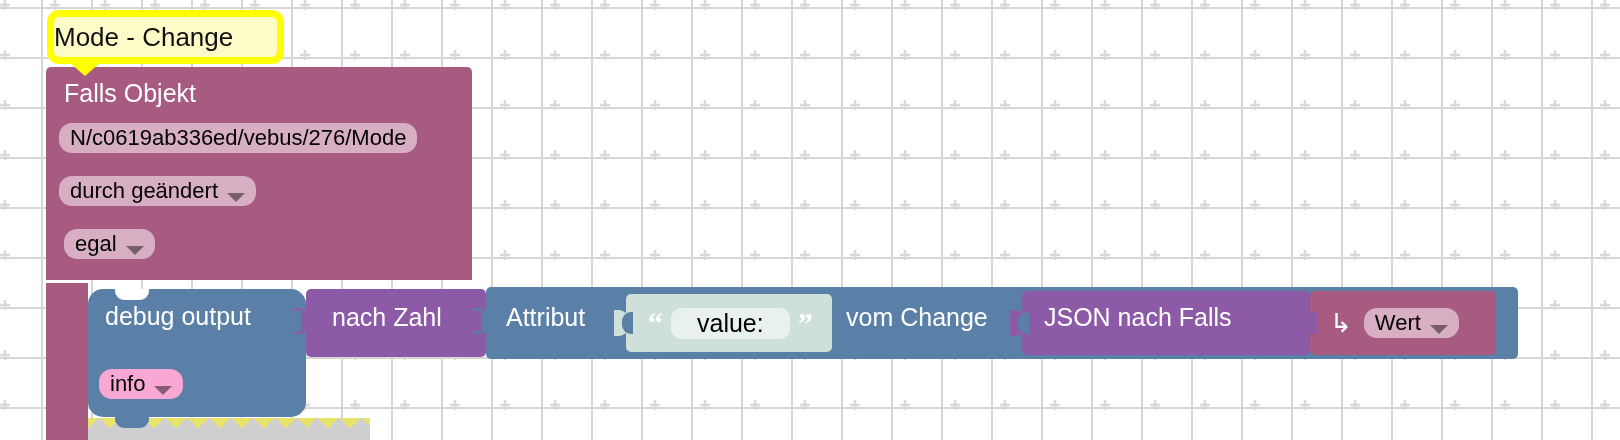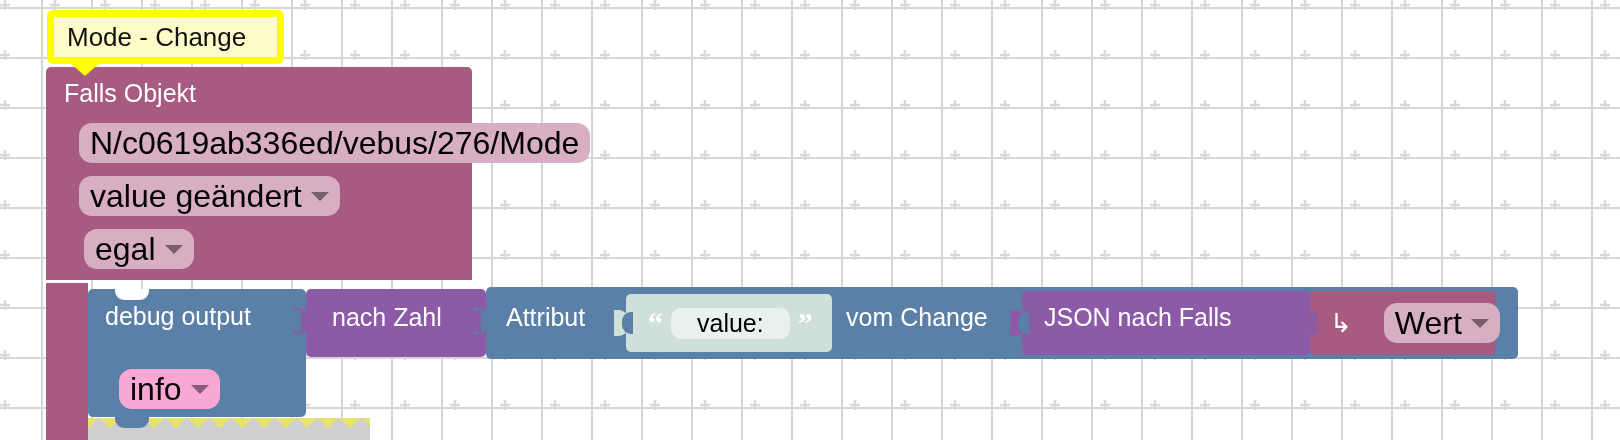--- a/index.html
+++ b/index.html
@@ -36,53 +36,51 @@
 
   
   .blk-label {
     color: #ffffff;
     font-size: 25px;
     line-height: 1;
     white-space: nowrap;
   }
   .field {
     display: inline-flex;
-    align-items: center;
+    align-items: flex-end;
     gap: 9px;
     border-radius: 13px;
     padding: 4px 11px;
-    font-size: 32px;
+    font-size: 22px;
     line-height: 1;
     color: #000000;
     white-space: nowrap;
-    margin-left: 20px;
   }
   .caret {
     width: 0;
     height: 0;
     border-left: 9px solid transparent;
     border-right: 9px solid transparent;
     border-top: 9px solid rgba(0,0,0,0.45);
     display: inline-block;
   }
 
   
   #comment {
     position: absolute;
     left: 47px;
     top: 10px;
     width: 237px;
     height: 54px;
     background: #fdfcc8;
     border: 7px solid #ffff00;
-    border-radius: 6px;
+    border-radius: 12px;
     box-sizing: border-box;
     display: flex;
     align-items: center;
-    padding-left: 13px;
     z-index: 6;
   }
   #comment .txt {
     font-size: 26px;
     color: #111111;
     line-height: 1;
     white-space: nowrap;
   }
   #comment-tail {
     position: absolute;
@@ -159,21 +157,21 @@
   }
 
   
   #debug-block {
     position: absolute;
     left: 88px;
     top: 289px;
     width: 218px;
     height: 128px;
     background: #5b80a8;
-    border-radius: 5px;
+    border-radius: 15px;
     z-index: 5;
   }
   #debug-notch {
     position: absolute;
     left: 115px;
     top: 289px;
     width: 34px;
     height: 11px;
     background: #ffffff;
     border-radius: 0 0 9px 9px;
@@ -445,21 +443,21 @@
   <div id="falls-spine"></div>
 
   <div id="falls-block">
     <div id="falls-title" class="blk-label">Falls Objekt</div>
 
     <div id="falls-path" class="field">
       <span>N/c0619ab336ed/vebus/276/Mode</span>
     </div>
 
     <div id="falls-op" class="field">
-      <span>value geändert</span>
+      <span>durch geändert</span>
       <span class="caret"></span>
     </div>
 
     <div id="falls-trigger-row">
       <span class="field">
         <span>egal</span>
         <span class="caret"></span>
       </span>
     </div>
   </div>

